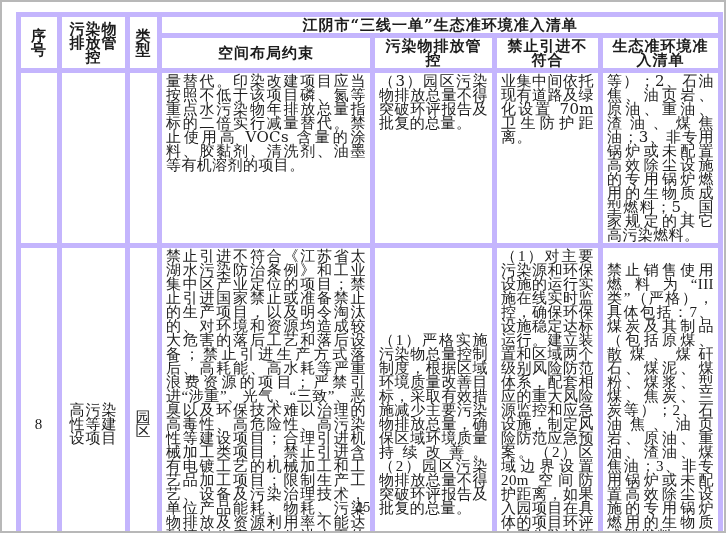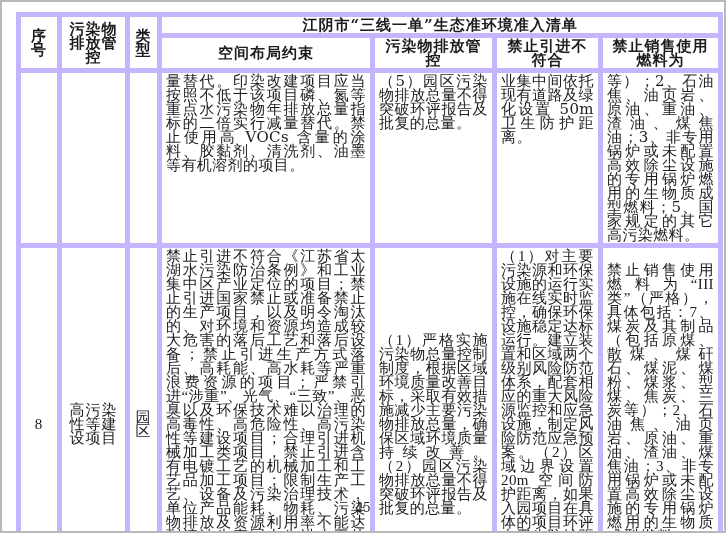--- a/index.html
+++ b/index.html
@@ -90,29 +90,29 @@
       <tr>
         <th rowspan="2">序号</th>
         <th rowspan="2">污染物排放管控</th>
         <th rowspan="2">类型</th>
         <th colspan="4" class="main-title">江阴市“三线一单”生态准环境准入清单</th>
       </tr>
       <tr class="subhead">
         <th>空间布局约束</th>
         <th>污染物排放管控</th>
         <th>禁止引进不符合</th>
-        <th>禁止销售使用燃料为</th>
+        <th>生态准环境准入清单</th>
       </tr>
       <tr class="row-cont">
         <td class="center-cell"></td>
         <td class="center-cell"></td>
         <td class="center-cell"></td>
         <td class="body-cell">量替代。印染改建项目应当按照不低于该项目磷、氮等重点水污染物年排放总量指标的二倍实行减量替代。禁止使用高 VOCs 含量的涂料、胶黏剂、清洗剂、油墨等有机溶剂的项目。</td>
-        <td class="body-cell">（5）园区污染物排放总量不得突破环评报告及批复的总量。</td>
-        <td class="body-cell">业集中间依托现有道路及绿化设置 50m 卫生防护距离。</td>
+        <td class="body-cell">（3）园区污染物排放总量不得突破环评报告及批复的总量。</td>
+        <td class="body-cell">业集中间依托现有道路及绿化设置 70m 卫生防护距离。</td>
         <td class="body-cell">等）；2、石油焦、油页岩、原油、重油、渣油、煤焦油；3、非专用锅炉或未配置高效除尘设施的专用锅炉燃用的生物质成型燃料；5、国家规定的其它高污染燃料。</td>
       </tr>
       <tr class="row-main">
         <td class="center-cell">8</td>
         <td class="center-cell">高污染性等建设项目</td>
         <td class="center-cell">园区</td>
         <td class="body-cell">禁止引进不符合《江苏省太湖水污染防治条例》和工业集中区产业定位的项目；禁止引进国家禁止或准备禁止的生产项目，以及明令淘汰的、对环境和资源均造成较大危害的落后工艺和落后设备；禁止引进生产方式落后、高耗能、高水耗等严重浪费资源的项目；严禁引进“涉重”、光气、“三致”、恶臭以及环保技术难以治理的高毒性、高危险性、高污染性等建设项目；合理引进机械加工类项目，禁止引进含有电镀工艺的机械加工和工艺品加工项目；限制生产工艺、设备及污染治理技术，单位产品能耗、物耗、污染物排放及资源利用率不能达到清洁生产国内先进水平的项目；污水处理厂容量不足情况下，限制涉及新增废水项目建设；工业集中区内现有化工项目只能实施技改，</td>
         <td class="body-cell v-mid">（1）严格实施污染物总量控制制度，根据区域环境质量改善目标，采取有效措施减少主要污染物排放总量，确保区域环境质量持续改善。（2）园区污染物排放总量不得突破环评报告及批复的总量。</td>
         <td class="body-cell v-mid">（1）对主要污染源和环保设施的运行实施在线实时监控，确保环保设施稳定达标运行。建立装置和区域两个级别风险防范体系，配套相应的重大风险源监控和应急设施，制定风险防范应急预案。（2）区域边界设置 20m 空间防护距离，如果入园项目在具体的项目环评中卫生防护距离超过上述要求，则按项目环评要求的距离设置。</td>
         <td class="body-cell v-mid">禁止销售使用燃料为“III类”（严格），具体包括：7、煤炭及其制品（包括原煤、散煤、煤矸石、煤泥、煤粉、煤浆、型煤、焦炭、兰炭等）；2、石油焦、油页岩、原油、重油、渣油、煤焦油；3、非专用锅炉或未配置高效除尘设施的专用锅炉燃用的生物质成型燃料；4、国家规定的其它高污染燃料。</td>

